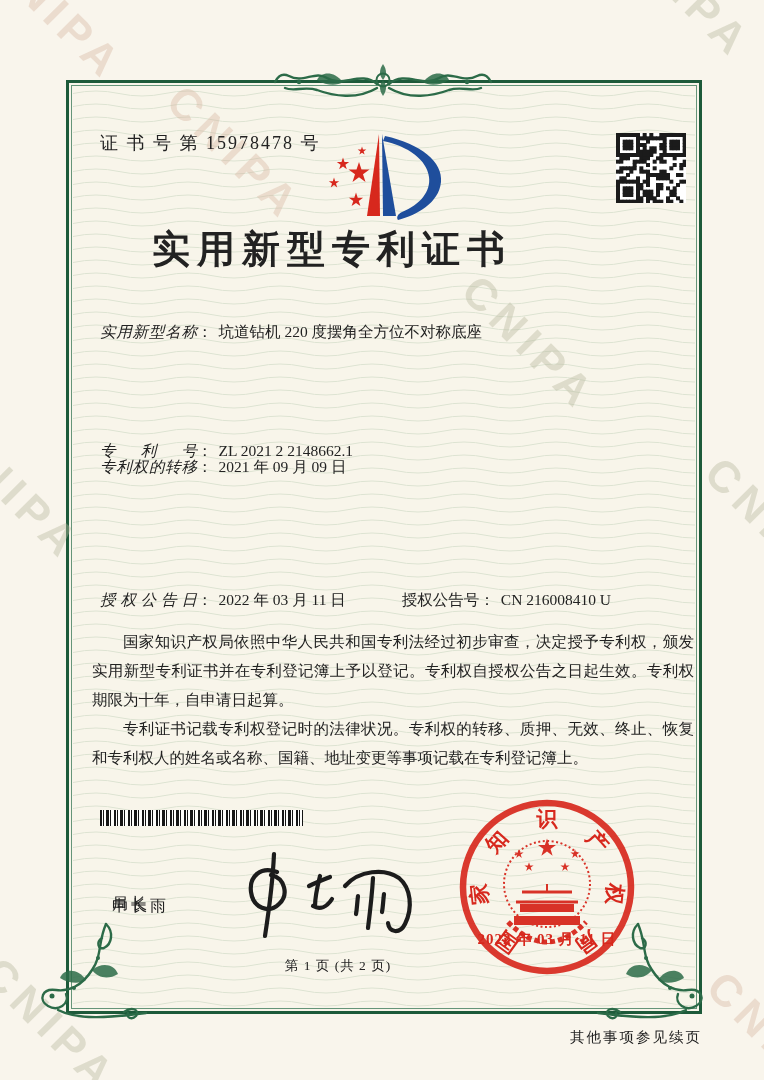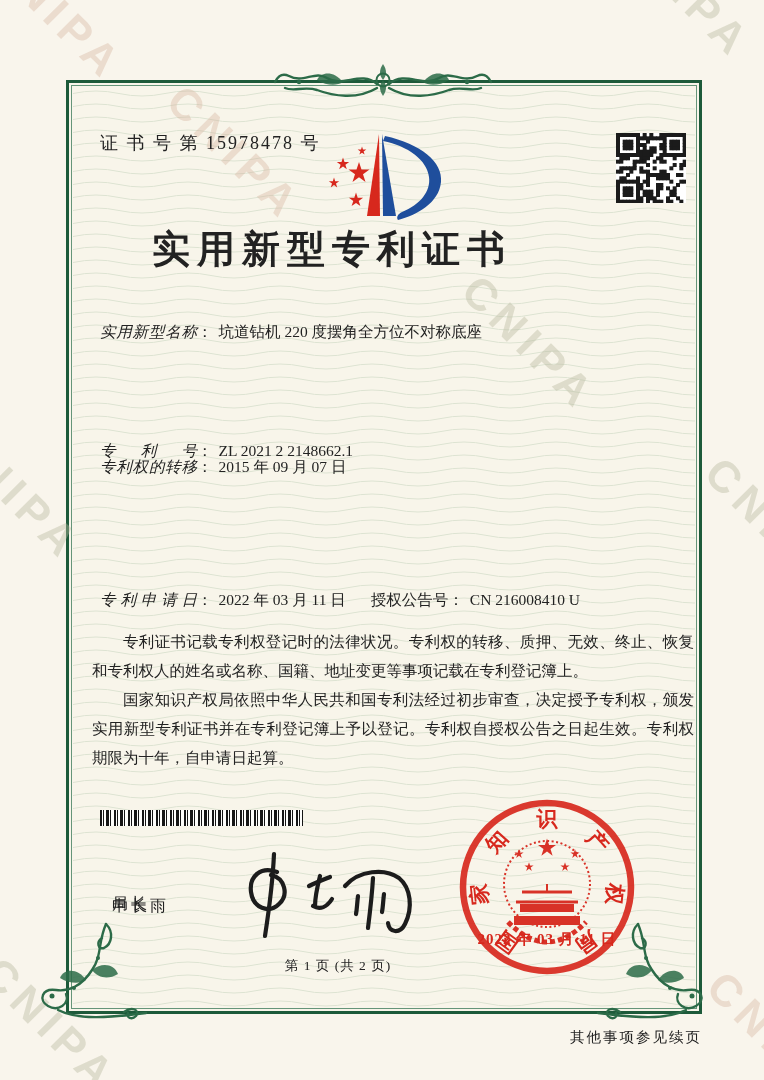--- a/index.html
+++ b/index.html
@@ -18,21 +18,21 @@
   .guilloche{position:absolute;left:4px;top:4px;}
   
   .z2{z-index:2;}
   .cert-no{left:100px;top:131px;font-size:18px;letter-spacing:2px;}
   .logo{left:305px;top:124px;z-index:2;}
   .qr{left:616px;top:133px;width:70px;height:70px;background:#fff;z-index:2;}
   .title{left:66px;top:224px;width:532px;text-align:center;font-size:38px;font-weight:bold;letter-spacing:7px;}
   .field-row{position:absolute;left:100px;font-size:15.5px;white-space:nowrap;z-index:2;}
   .f-label{display:inline-block;width:97px;text-align:justify;text-align-last:justify;font-style:italic;}
   .f-colon{margin-right:6px;}
-  .pair2{margin-left:25px;font-family:Liberation Serif, serif;}
+  .pair2{margin-left:56px;font-family:Liberation Serif, serif;}
   .paras{left:92px;top:627px;width:602px;font-size:15.5px;line-height:29px;text-align:justify;}
   .paras p{margin:0;text-indent:2em;}
   .barcode{left:100px;top:810px;width:203px;height:16px;background-color:#fdfdfb;
     background-image:repeating-linear-gradient(90deg,
       #151515 0 2px,rgba(0,0,0,0) 2px 3px,
       #151515 3px 4px,rgba(0,0,0,0) 4px 6px,
       #151515 6px 9px,rgba(0,0,0,0) 9px 10px,
       #151515 10px 11px,rgba(0,0,0,0) 11px 14px);}
   .signer-title{left:112px;top:894px;font-size:16px;letter-spacing:3px;}
   .signer-name{left:112px;top:896px;font-size:16px;letter-spacing:3px;}
@@ -365,29 +365,29 @@
 
   <div class="abs z2 title">实用新型专利证书</div>
 
   <div class="field-row" style="top:322px;">
     <span class="f-label">实用新型名称</span><span class="f-colon">：</span><span>坑道钻机 220 度摆角全方位不对称底座</span>
   </div>
   <div class="field-row" style="top:412px;margin-top:29px;">
     <span class="f-label">专利号</span><span class="f-colon">：</span><span>ZL 2021 2 2148662.1</span>
   </div>
   <div class="field-row" style="top:457px;">
-    <span class="f-label">专利权的转移</span><span class="f-colon">：</span><span>2015 年 09 月 07 日</span>
+    <span class="f-label">专利权的转移</span><span class="f-colon">：</span><span>2021 年 09 月 09 日</span>
   </div>
   <div class="field-row" style="top:590px;">
-    <span class="f-label">专利申请日</span><span class="f-colon">：</span><span>2022 年 03 月 11 日</span><span class="pair2">授权公告号</span><span class="f-colon">：</span><span>CN 216008410 U</span>
+    <span class="f-label">授权公告日</span><span class="f-colon">：</span><span>2022 年 03 月 11 日</span><span class="pair2">授权公告号</span><span class="f-colon">：</span><span>CN 216008410 U</span>
   </div>
 
   <div class="abs z2 paras">
+    <p>国家知识产权局依照中华人民共和国专利法经过初步审查，决定授予专利权，颁发实用新型专利证书并在专利登记簿上予以登记。专利权自授权公告之日起生效。专利权期限为十年，自申请日起算。</p>
     <p>专利证书记载专利权登记时的法律状况。专利权的转移、质押、无效、终止、恢复和专利权人的姓名或名称、国籍、地址变更等事项记载在专利登记簿上。</p>
-    <p>国家知识产权局依照中华人民共和国专利法经过初步审查，决定授予专利权，颁发实用新型专利证书并在专利登记簿上予以登记。专利权自授权公告之日起生效。专利权期限为十年，自申请日起算。</p>
   </div>
 
   <div class="abs z2 barcode"></div>
 
   <div class="abs z2 signer-title">局长</div>
   <div class="abs z2 signer-name">申长雨</div>
 
   <svg class="abs sig" width="195" height="92" viewBox="0 0 195 92">
     <path d="M52,24 C36,18 24,28 26,44 C28,60 44,66 54,56 C64,47 60,30 46,27"></path>
     <path d="M49,6 C48,28 44,62 40,88"></path>

